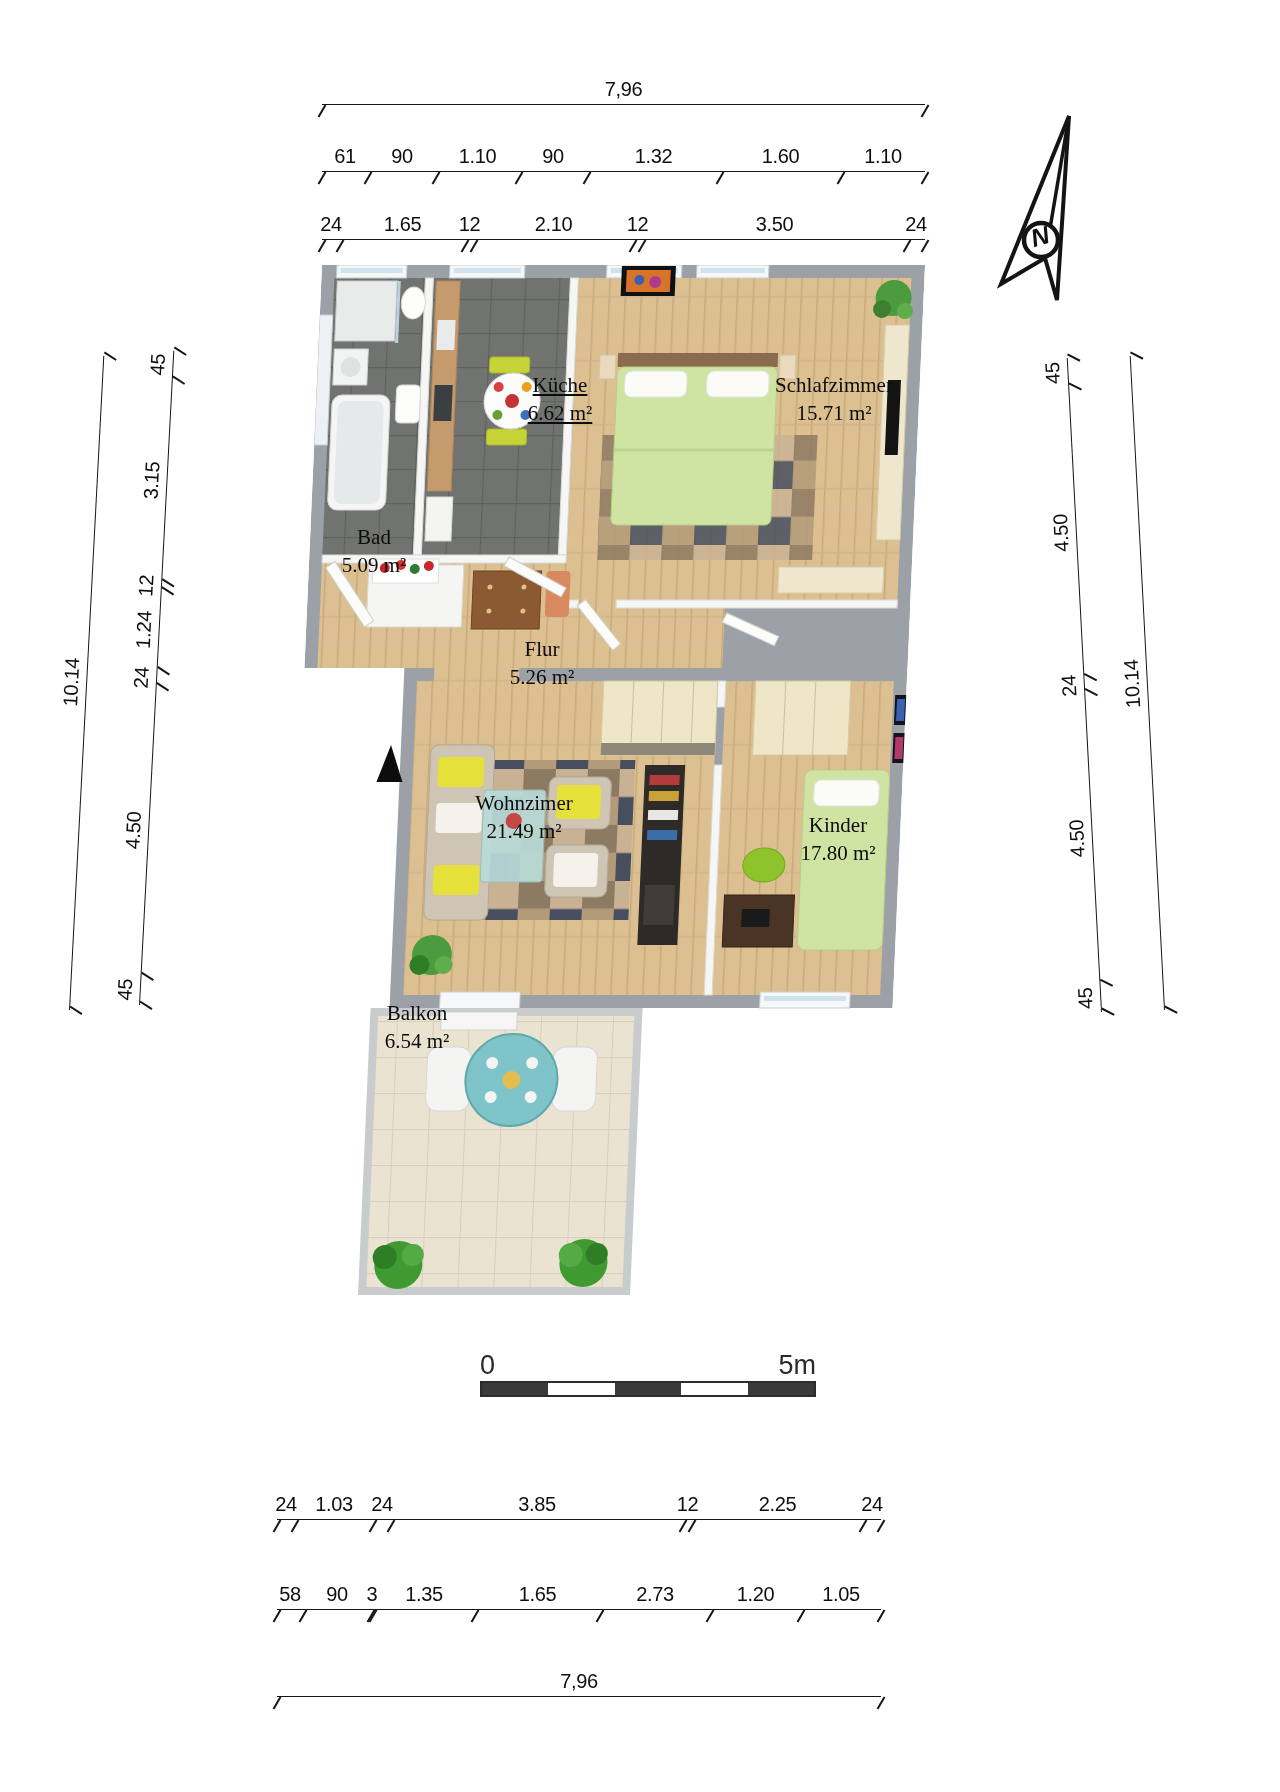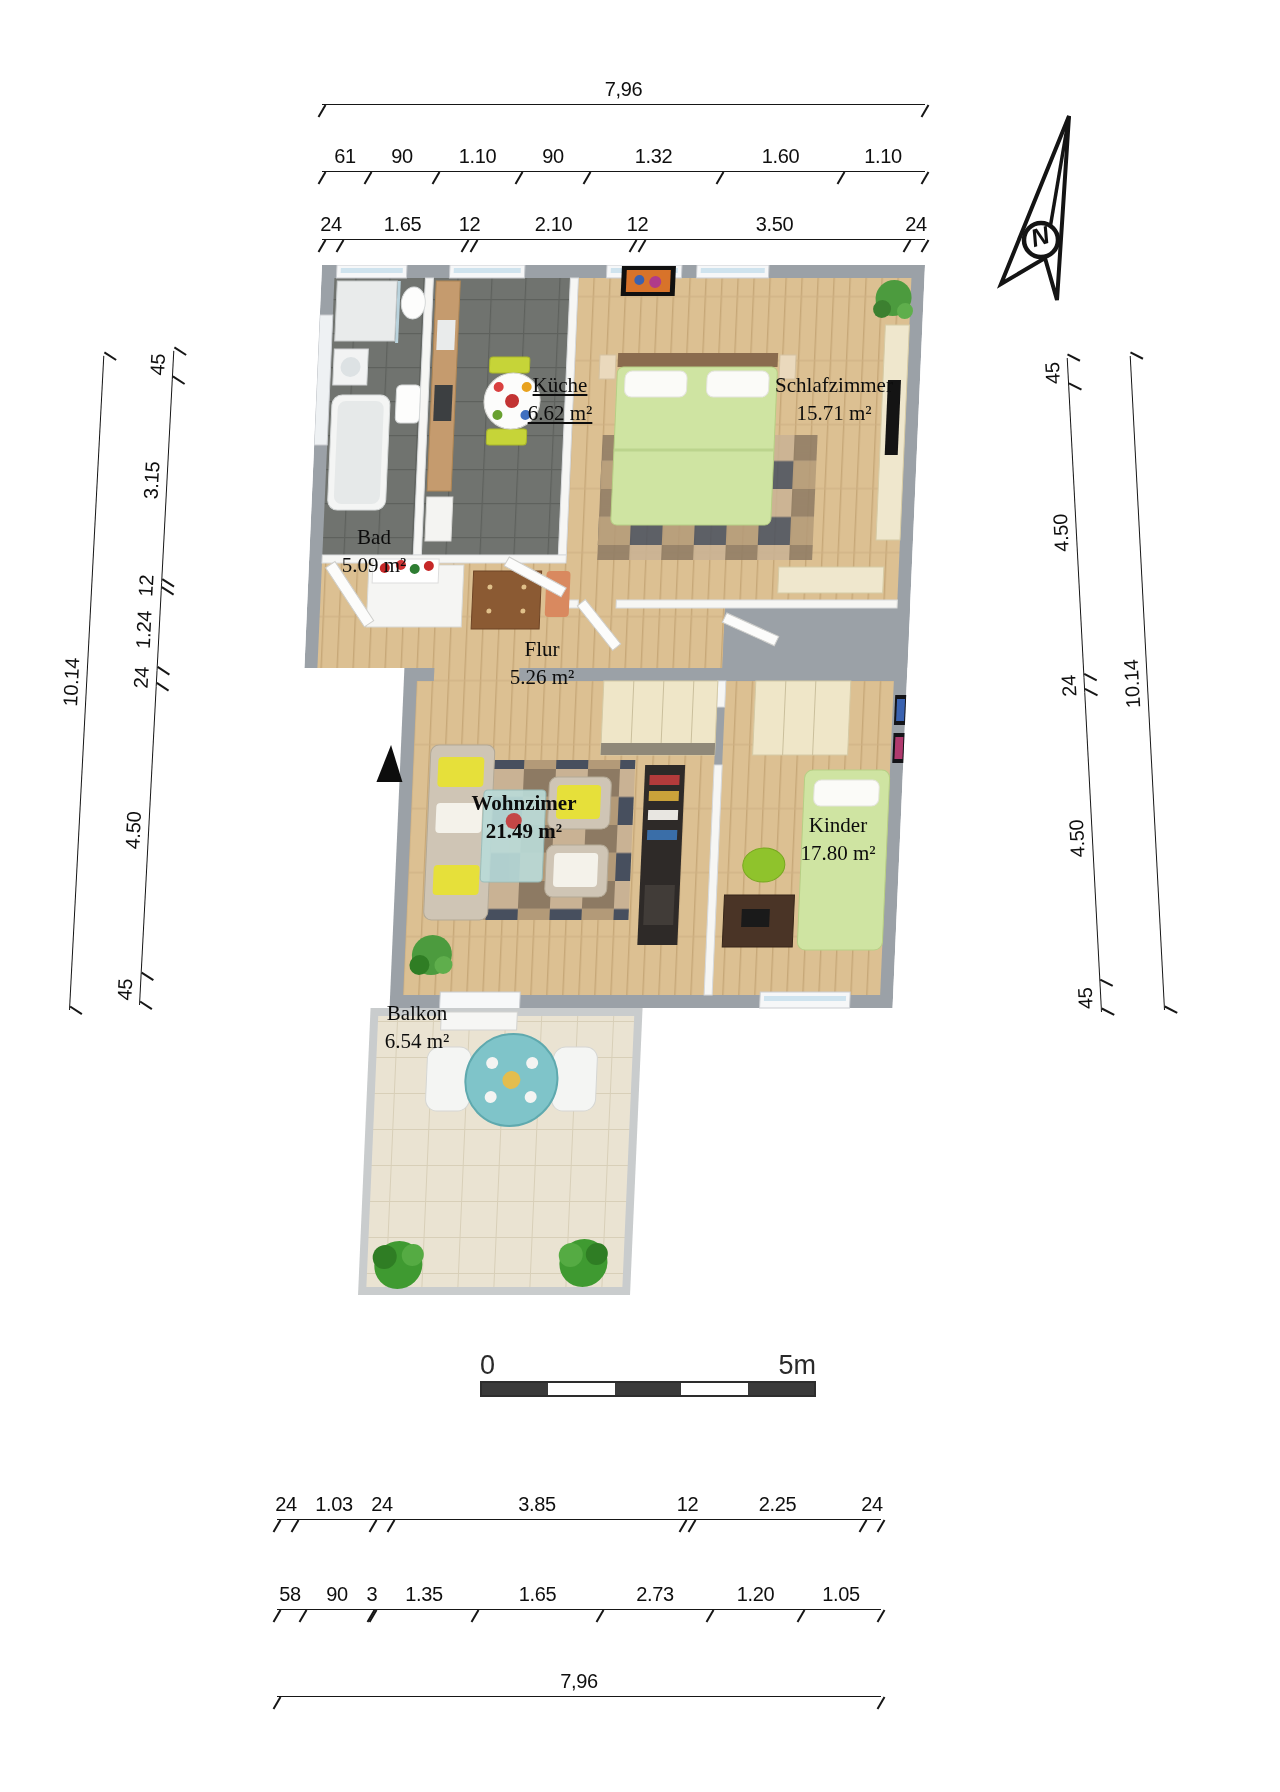--- a/index.html
+++ b/index.html
@@ -400,21 +400,21 @@
     <div>15.71 m²</div>
   </div>
   <div class="room-label" style="left:374px;top:524px;" able="false">
     <div>Bad</div>
     <div>5.09 m²</div>
   </div>
   <div class="room-label" style="left:542px;top:636px;">
     <div>Flur</div>
     <div>5.26 m²</div>
   </div>
-  <div class="room-label" style="left:524px;top:790px;font-weight:bold;">
+  <div class="room-label" style="left:524px;top:790px;">
     <div>Wohnzimer</div>
     <div>21.49 m²</div>
   </div>
   <div class="room-label" style="left:838px;top:812px;">
     <div>Kinder</div>
     <div>17.80 m²</div>
   </div>
   <div class="room-label" style="left:417px;top:1000px;">
     <div>Balkon</div>
     <div>6.54 m²</div>

